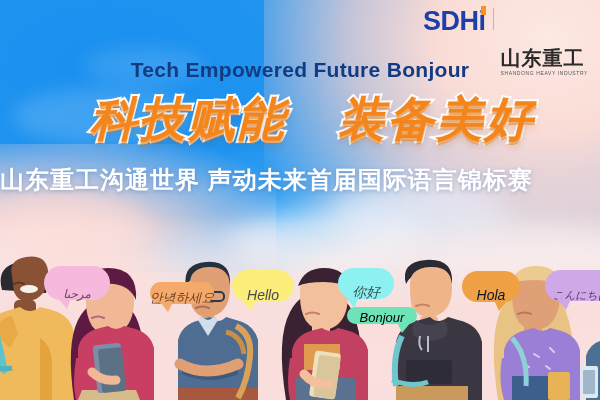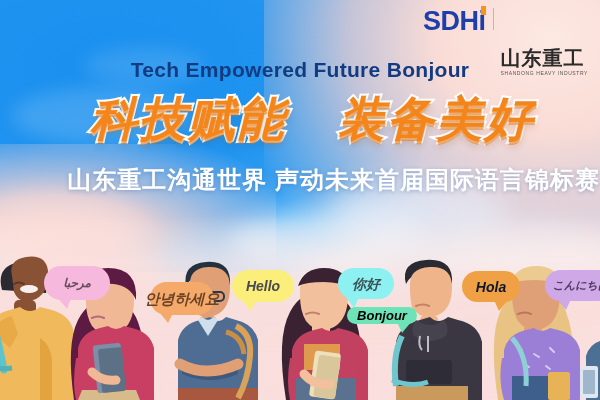--- a/index.html
+++ b/index.html
@@ -132,52 +132,52 @@
     paint-order: stroke fill;
     text-shadow:
        0 3px 0 rgba(230,120,20,0.55),
        0 5px 7px rgba(120,70,20,0.22);
     margin-left: 24px;
   }
   .headline-cn .gap { display: inline-block; width: 22px; }
   .subtitle-cn {
     position: absolute;
     top: 164px; left: 0; right: 0;
-    text-align: right;
+    text-align: left;
     font-size: 24px;
     font-weight: 700;
     color: #ffffff;
     letter-spacing: 1px;
     white-space: nowrap;
     text-shadow: 0 1px 4px rgba(70,110,170,0.45);
   }
 
   
   .people { position: absolute; left: 0; bottom: 0; width: 600px; height: 160px; }
 
   
   .bubble {
     position: absolute;
     border-radius: 22px;
     display: flex;
-    align-items: center;
+    align-items: flex-end;
     justify-content: center;
     font-style: italic;
-    font-weight: 700;
+    font-weight: 400;
     color: #4a4a52;
     white-space: nowrap;
     line-height: 1;
   }
   .bubble .tail {
     position: absolute;
     width: 0; height: 0;
   }
   .b-marhaba { left: 44px;  top: 266px; width: 66px; height: 34px; background: #f6b9dd; font-size: 12px; color: #6b4a5e; border-radius: 26px; }
   .b-marhaba .tail { left: 14px; bottom: -9px; border-left: 9px solid transparent; border-right: 4px solid transparent; border-top: 11px solid #f6b9dd; }
-  .b-korean { left: 150px; top: 282px; width: 64px; height: 33px; background: #f5a96a; font-size: 15px; color: #6a4326; border-radius: 24px; }
+  .b-korean { left: 150px; top: 282px; width: 64px; height: 22px; background: #f5a96a; font-size: 13px; color: #6a4326; border-radius: 24px; }
   .b-korean .tail { left: 10px; bottom: -8px; border-left: 8px solid transparent; border-right: 5px solid transparent; border-top: 10px solid #f5a96a; }
   .b-hello { left: 232px; top: 270px; width: 62px; height: 32px; background: #fbee7a; font-size: 14px; }
   .b-hello .tail { left: 10px; bottom: -9px; border-left: 9px solid transparent; border-right: 5px solid transparent; border-top: 11px solid #fbee7a; }
   .b-nihao { left: 338px; top: 268px; width: 56px; height: 31px; background: #8df1f2; font-size: 14px; color: #3c5356; }
   .b-nihao .tail { left: 8px; bottom: -9px; border-left: 8px solid transparent; border-right: 5px solid transparent; border-top: 11px solid #8df1f2; }
   .b-bonjour { left: 347px; top: 307px; width: 70px; height: 17px; background: #6fe3b8; font-size: 13px; color: #000000; }
   .b-bonjour .tail { right: 6px; bottom: -9px; border-right: 9px solid transparent; border-left: 5px solid transparent; border-top: 11px solid #6fe3b8; }
   .b-hola { left: 462px; top: 271px; width: 58px; height: 31px; background: #f0a145; font-size: 14px; color: #0f172a; }
   .b-hola .tail { right: 12px; bottom: -9px; border-right: 9px solid transparent; border-left: 5px solid transparent; border-top: 11px solid #f0a145; }
   .b-konnichiwa { left: 545px; top: 270px; width: 72px; height: 31px; background: #cfa8e8; font-size: 11px; color: #4f3a60; }

